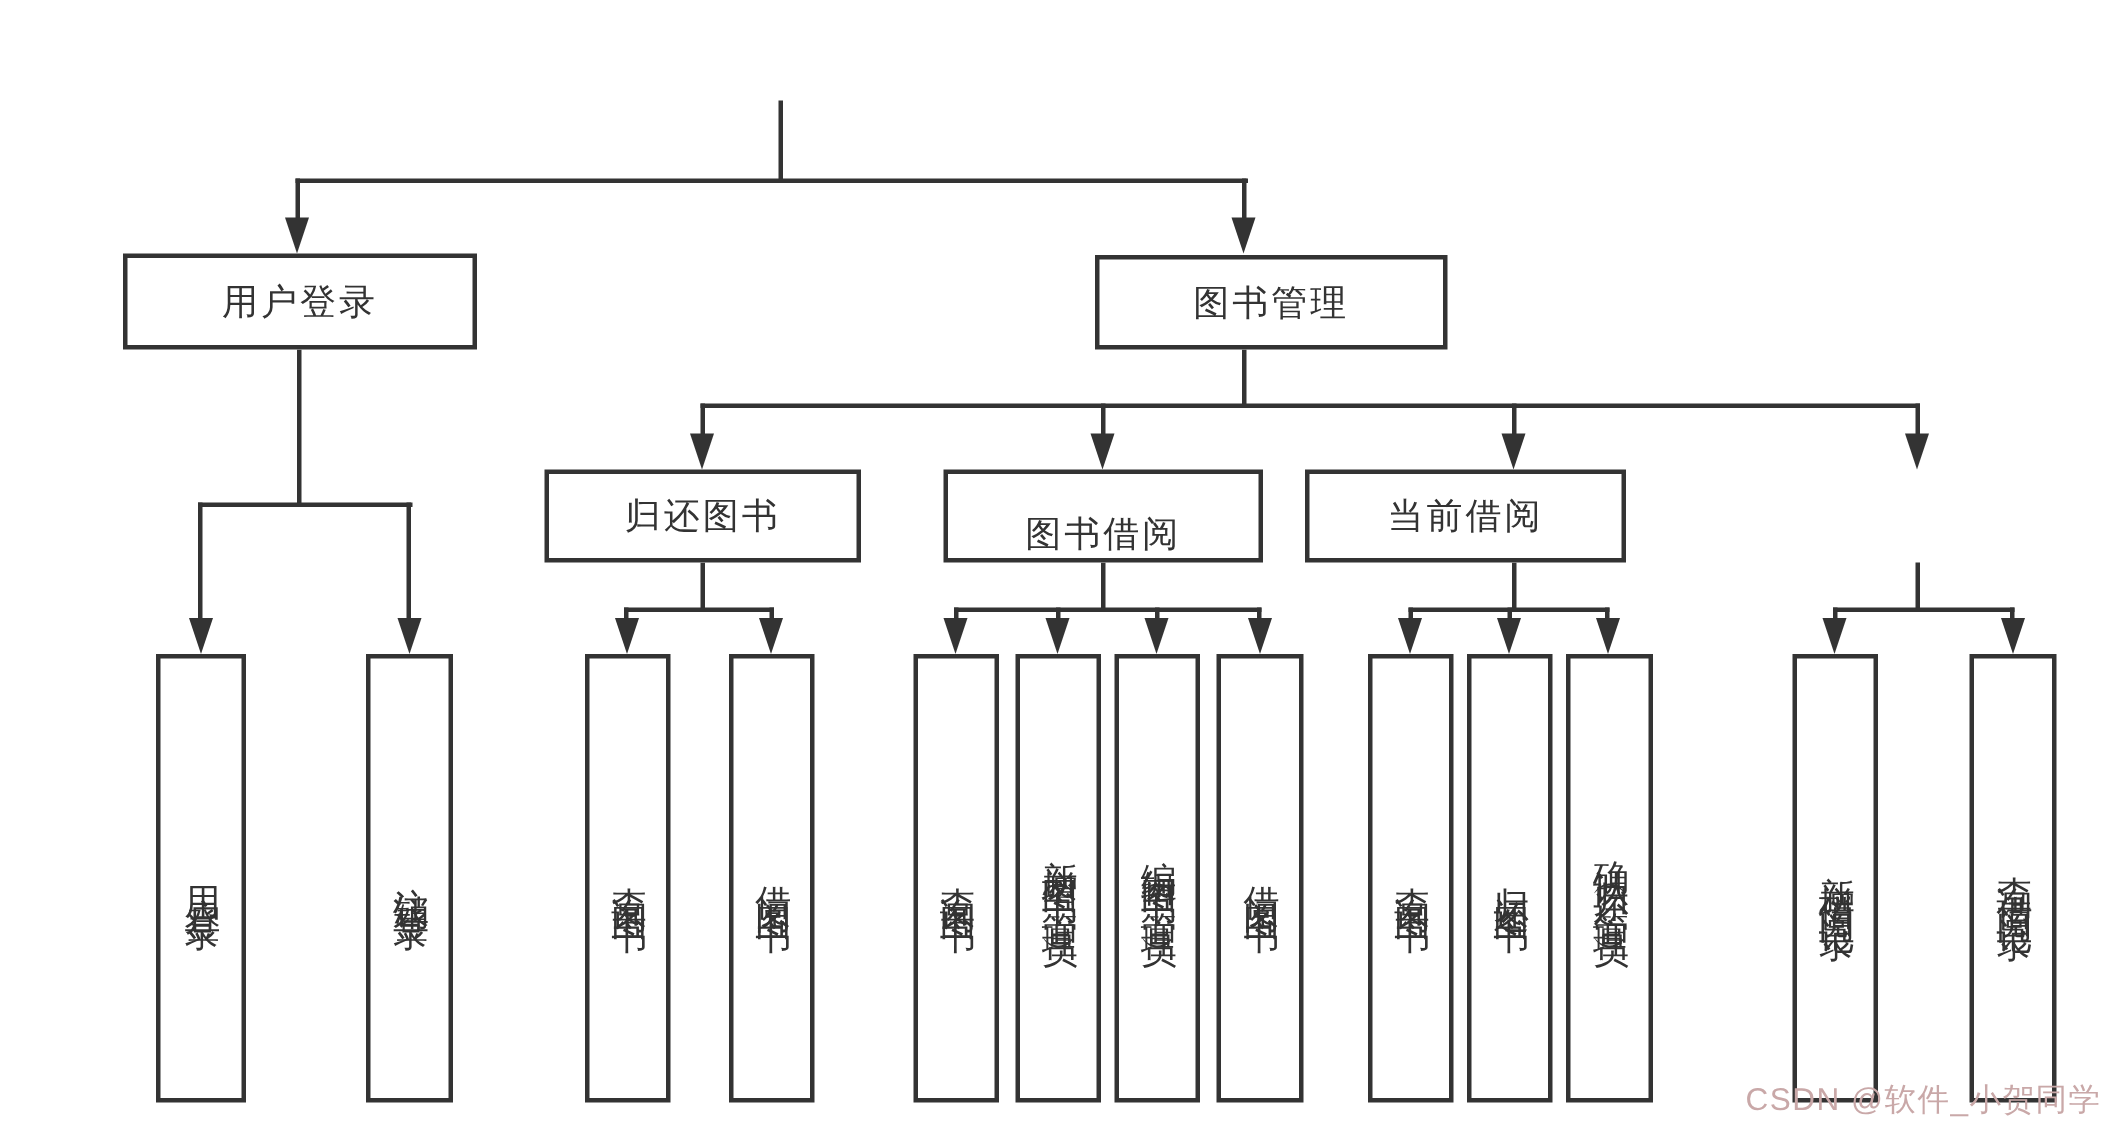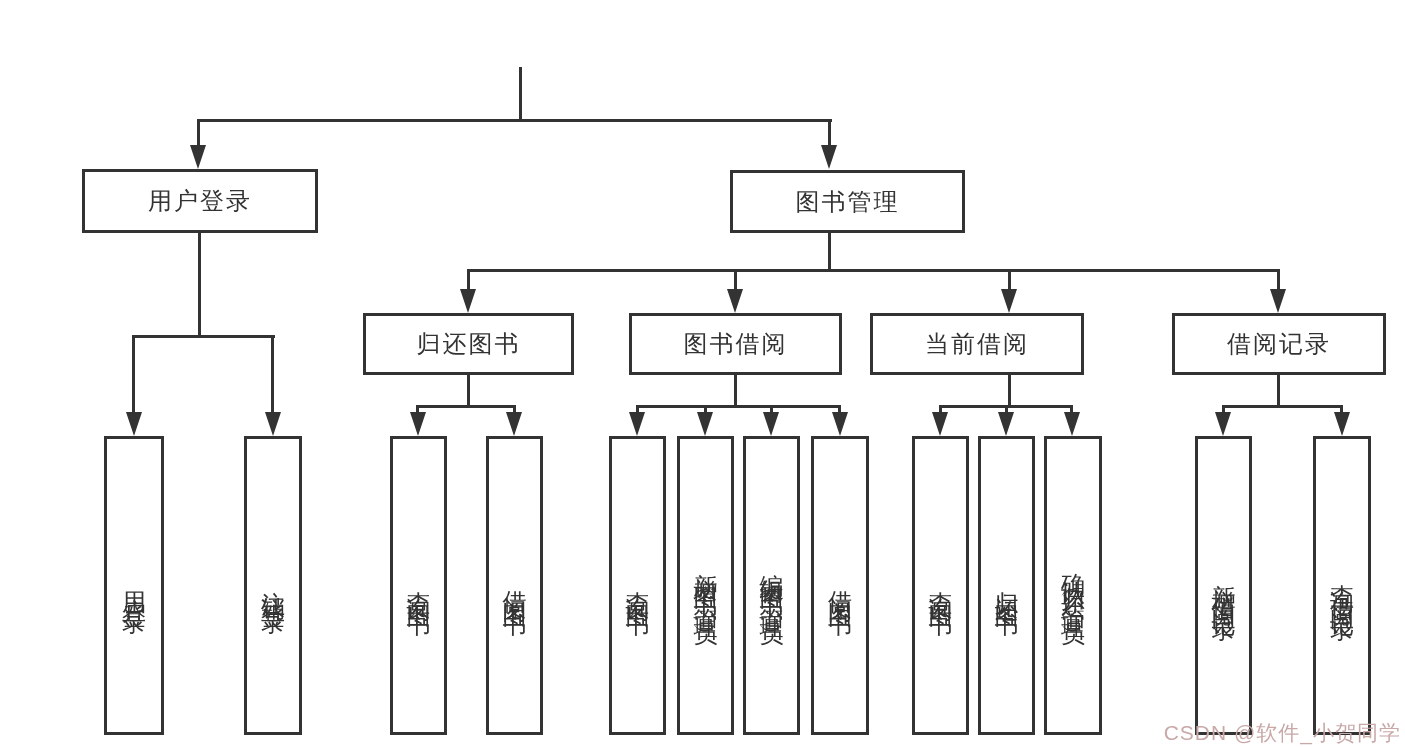--- a/index.html
+++ b/index.html
@@ -108,28 +108,25 @@
   <div class="box" style="left:82px; top:169px; width:236px; height:64px;">
     <span>用户登录</span>
   </div>
   <div class="box" style="left:730px; top:170px; width:235px; height:63px;">
     <span>图书管理</span>
   </div>
 
   <div class="box" style="left:363px; top:313px; width:211px; height:62px;">
     <span>归还图书</span>
   </div>
-  <div class="box" style="left:629px; top:313px; width:213px; height:62px;">
+  <div class="box" style="left:629px; top:313px; width:213px; height:62px;align-items:flex-end;">
     <span>图书借阅</span>
   </div>
   <div class="box" style="left:870px; top:313px; width:214px; height:62px;">
     <span>当前借阅</span>
-  </div>
-  <div class="box" style="left:1172px; top:313px; width:214px; height:62px;">
-    <span>借阅记录</span>
   </div>
 
   <div class="vbox" style="left:104px; top:436px; width:60px; height:299px;">
     <span class="vtext">用户登录</span>
   </div>
   <div class="vbox" style="left:244px; top:436px; width:58px; height:299px;">
     <span class="vtext">注销登录</span>
   </div>
 
   <div class="vbox" style="left:390px; top:436px; width:57px; height:299px;">

